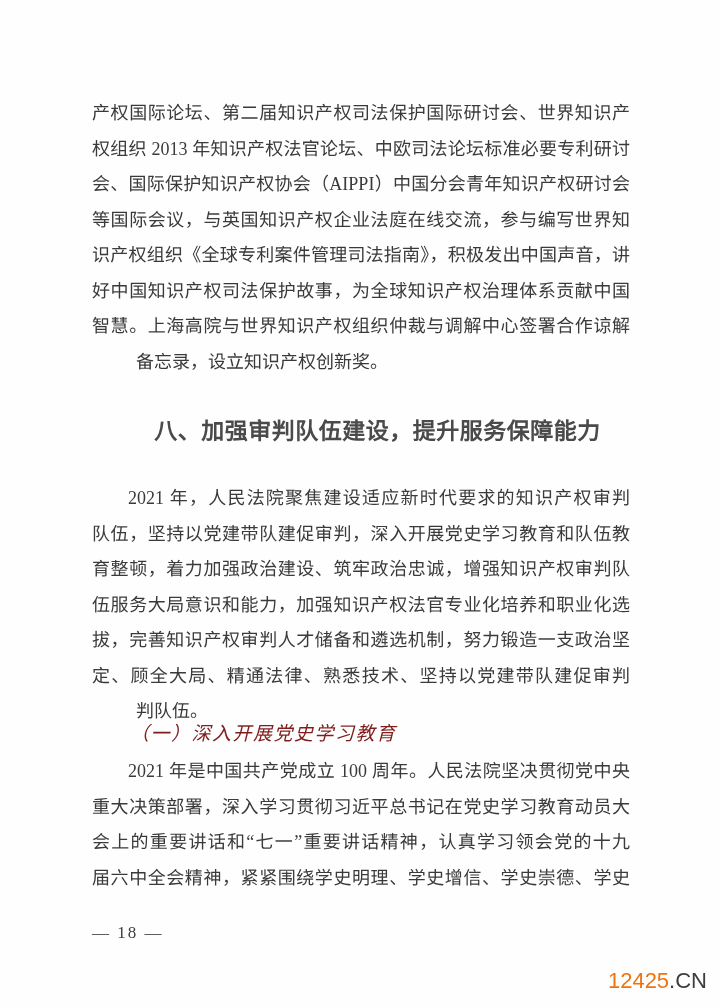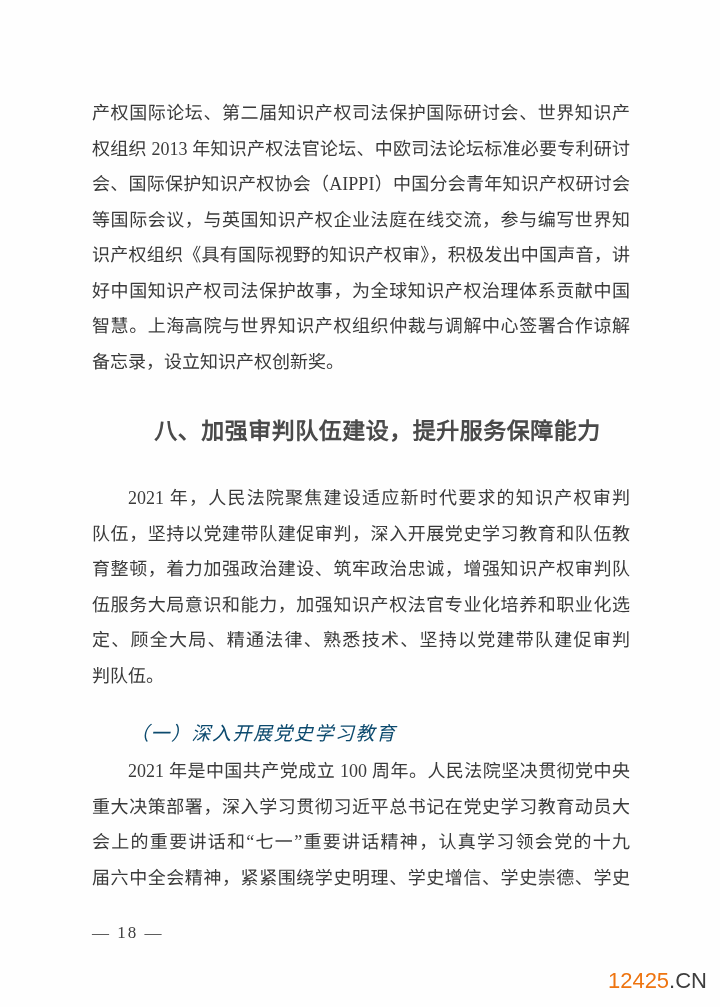--- a/index.html
+++ b/index.html
@@ -23,20 +23,21 @@
     font-size: 18px;
     line-height: 35.5px;
   }
   .bline {
     text-align: justify;
     text-align-last: justify;
     white-space: nowrap;
   }
   .bline.end {
     text-align-last: left;
+    margin-left: 44px;
   }
   .bline.first-indent {
     text-indent: 2em;
   }
   #para-continuation { top: 96px; }
   #section-heading {
     position: absolute;
     left: 92px;
     top: 416px;
     width: 538px;
@@ -53,21 +54,21 @@
   }
   #para-team { top: 481px; }
   #subsection-heading {
     position: absolute;
     left: 92px;
     top: 716px;
     width: 538px;
     font-size: 19px;
     line-height: 35.5px;
     font-style: italic;
-    color: #0c4a6e;
+    color: #7f1d1d;
     text-indent: 2em;
     letter-spacing: 1.5px;
   }
   #para-party-history { top: 754px; }
   #page-number {
     position: absolute;
     left: 92px;
     top: 923px;
     width: 538px;
     text-align: left;
@@ -91,33 +92,34 @@
 </head>
 <body>
 
 <div id="page">
 
   <div id="para-continuation" class="textblock">
     <div class="bline">产权国际论坛、第二届知识产权司法保护国际研讨会、世界知识产</div>
     <div class="bline">权组织 2013 年知识产权法官论坛、中欧司法论坛标准必要专利研讨</div>
     <div class="bline">会、国际保护知识产权协会（AIPPI）中国分会青年知识产权研讨会</div>
     <div class="bline">等国际会议，与英国知识产权企业法庭在线交流，参与编写世界知</div>
-    <div class="bline">识产权组织《具有国际视野的知识产权审》，积极发出中国声音，讲</div>
+    <div class="bline">识产权组织《全球专利案件管理司法指南》，积极发出中国声音，讲</div>
     <div class="bline">好中国知识产权司法保护故事，为全球知识产权治理体系贡献中国</div>
     <div class="bline">智慧。上海高院与世界知识产权组织仲裁与调解中心签署合作谅解</div>
     <div class="bline end">备忘录，设立知识产权创新奖。</div>
   </div>
 
   <h2 id="section-heading">八、加强审判队伍建设，提升服务保障能力</h2>
 
   <div id="para-team" class="textblock">
     <div class="bline first-indent">2021 年，人民法院聚焦建设适应新时代要求的知识产权审判</div>
     <div class="bline">队伍，坚持以党建带队建促审判，深入开展党史学习教育和队伍教</div>
     <div class="bline">育整顿，着力加强政治建设、筑牢政治忠诚，增强知识产权审判队</div>
     <div class="bline">伍服务大局意识和能力，加强知识产权法官专业化培养和职业化选</div>
+    <div class="bline">拔，完善知识产权审判人才储备和遴选机制，努力锻造一支政治坚</div>
     <div class="bline">定、顾全大局、精通法律、熟悉技术、坚持以党建带队建促审判</div>
     <div class="bline end">判队伍。</div>
   </div>
 
   <div id="subsection-heading">（一）深入开展党史学习教育</div>
 
   <div id="para-party-history" class="textblock">
     <div class="bline first-indent">2021 年是中国共产党成立 100 周年。人民法院坚决贯彻党中央</div>
     <div class="bline">重大决策部署，深入学习贯彻习近平总书记在党史学习教育动员大</div>
     <div class="bline">会上的重要讲话和“七一”重要讲话精神，认真学习领会党的十九</div>

